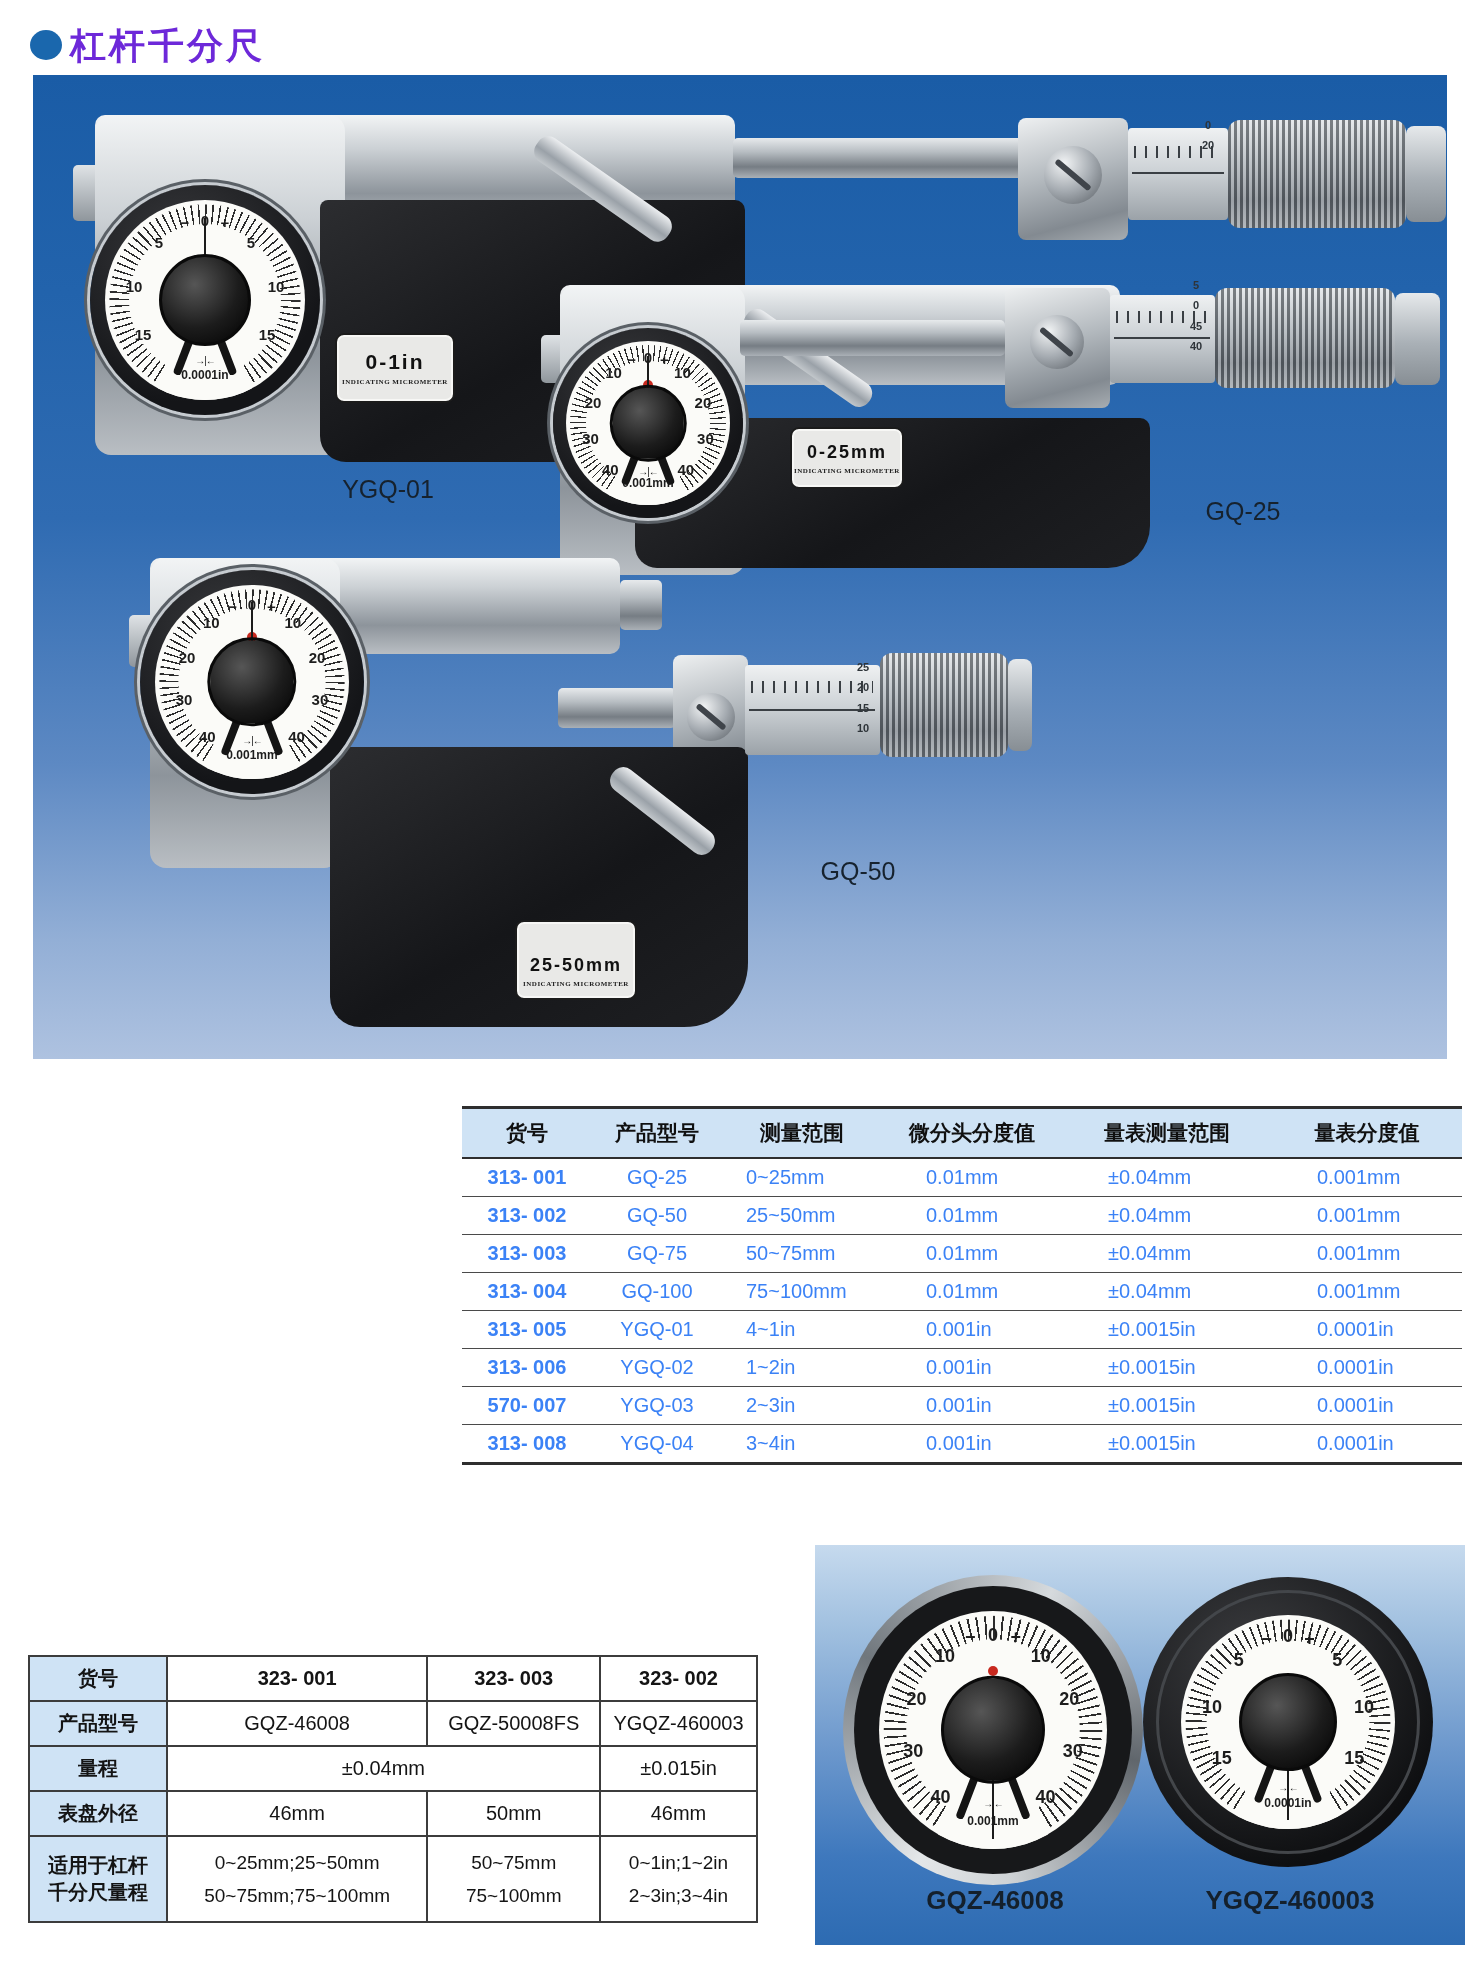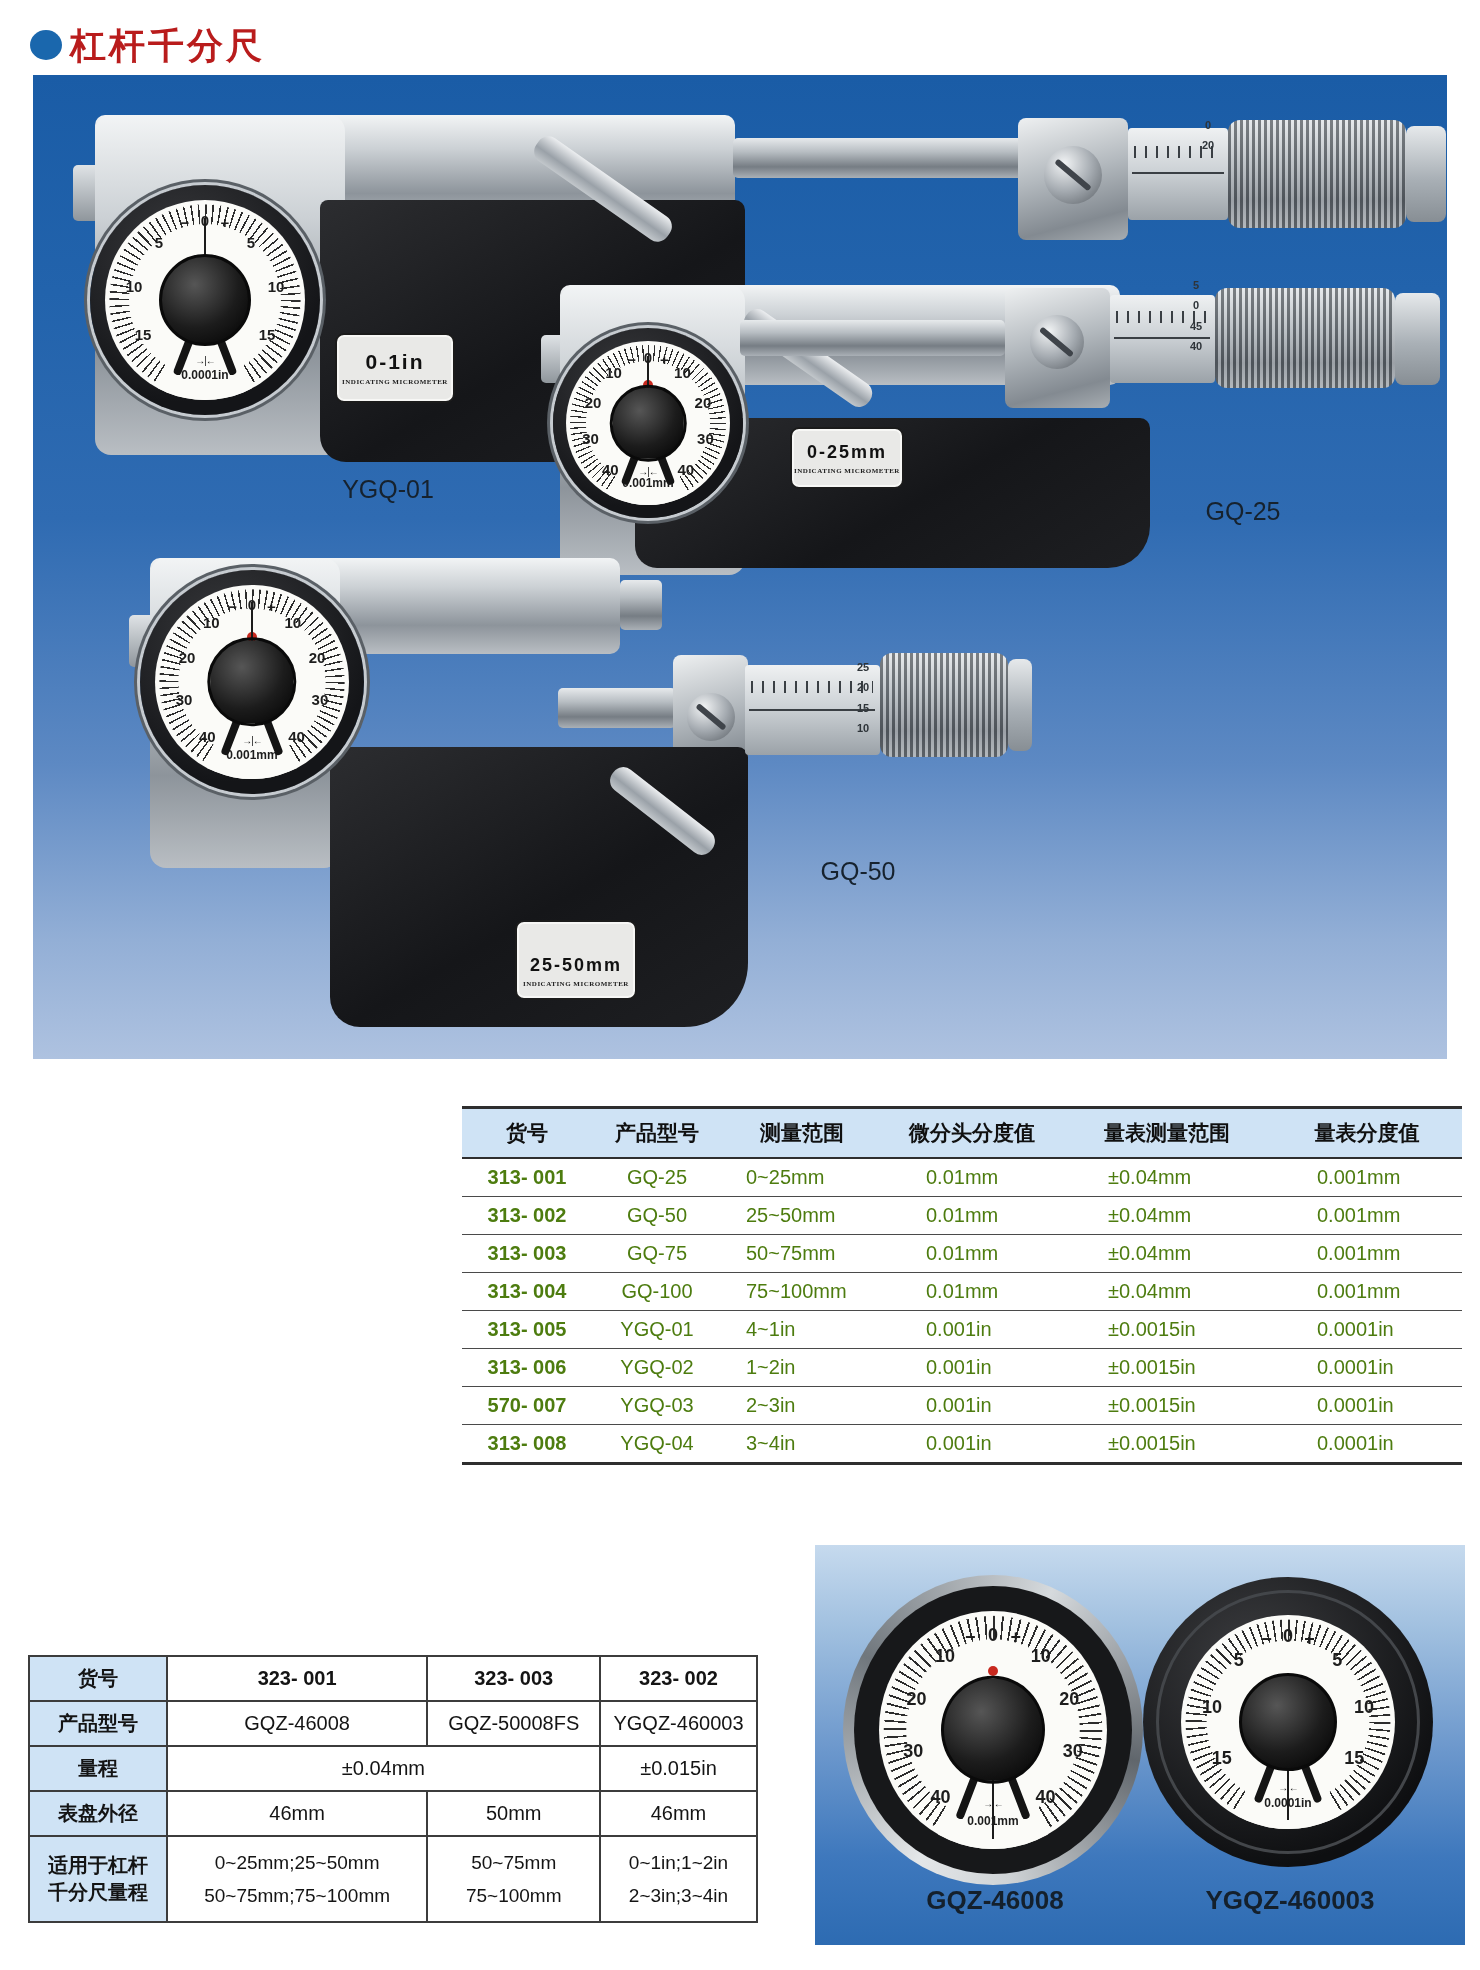--- a/index.html
+++ b/index.html
@@ -2,21 +2,21 @@
 <html><head>
 <meta charset="utf-8">
 <style>
   html,body{margin:0;padding:0;background:#fff;}
   .page{position:relative;width:1480px;height:1970px;background:#fff;overflow:hidden;
         font-family:"Liberation Sans","DejaVu Sans",sans-serif;color:#141414;}
   .abs{position:absolute;}
 
   
   .title-dot{left:30px;top:30px;width:32px;height:30px;border-radius:50%;background:#1a67ad;}
-  .page-title{left:70px;top:22px;font-size:36px;font-weight:800;letter-spacing:3px;color:#b91c1c;}
+  .page-title{left:70px;top:22px;font-size:36px;font-weight:800;letter-spacing:3px;color:#6d28d9;}
 
   
   .photo-panel{left:33px;top:75px;width:1414px;height:984px;
     background:linear-gradient(180deg,#1a5ca6 0%,#2263ac 22%,#2f6bb2 45%,#5d89c3 70%,#93afd6 88%,#aec2e0 100%);}
   .gauge-panel{left:815px;top:1545px;width:650px;height:400px;
     background:linear-gradient(180deg,#c6daee 0%,#a2c1e0 20%,#6e99cd 50%,#3e78bd 78%,#2d6bb2 100%);}
 
   .photo-label{font-size:25px;font-weight:500;color:#16222e;text-align:center;}
   .gauge-label{font-size:26px;font-weight:600;color:#14202c;text-align:center;}
 
@@ -82,21 +82,21 @@
   .grad-pos{bottom:9%;font-size:12px;} .mark-pos{bottom:17%;font-size:10px;}
   .leg-l{transform:rotate(21deg);} .leg-r{transform:rotate(-21deg);}
 
   .snum{position:absolute;font-size:11px;font-weight:600;color:#2e3439;text-align:center;line-height:1.85;}
   .snum span{display:block;}
 
   
   .spec-table{left:462px;top:1106px;width:1000px;border-collapse:collapse;}
   .spec-table th{background:#cfe3f5;font-size:21px;font-weight:700;height:46px;color:#101010;
       border-top:3px solid #2e2e2e;border-bottom:2px solid #2e2e2e;}
-  .spec-table td{font-size:20px;height:35px;text-align:center;border-top:1.5px solid #4a4a4a;color:#4d7c0f;}
+  .spec-table td{font-size:20px;height:35px;text-align:center;border-top:1.5px solid #4a4a4a;color:#3b82f6;}
   .spec-table tr:first-child td{border-top:none;}
   .spec-table tbody tr:last-child td{border-bottom:3px solid #2e2e2e;}
   .spec-table td.b{font-weight:700;}
   .lv{display:inline-block;text-align:left;}
   .w110{min-width:112px;} .w90{min-width:92px;} .w115{min-width:118px;} .w100{min-width:100px;}
 
   
   .dial-table{left:28px;top:1655px;width:730px;border-collapse:collapse;}
   .dial-table th,.dial-table td{border:2px solid #3c3c3c;text-align:center;font-size:20px;color:#141414;}
   .dial-table th{background:#cfe3f5;font-weight:700;width:136px;white-space:pre-line;line-height:1.35;}

